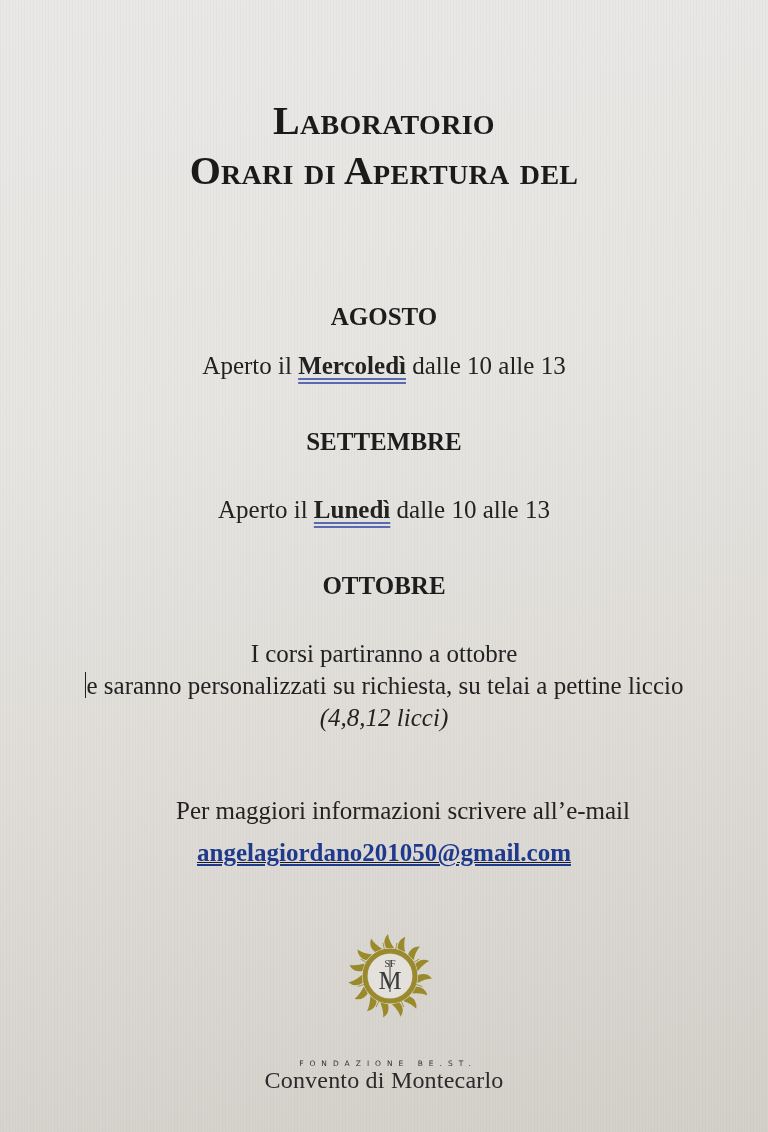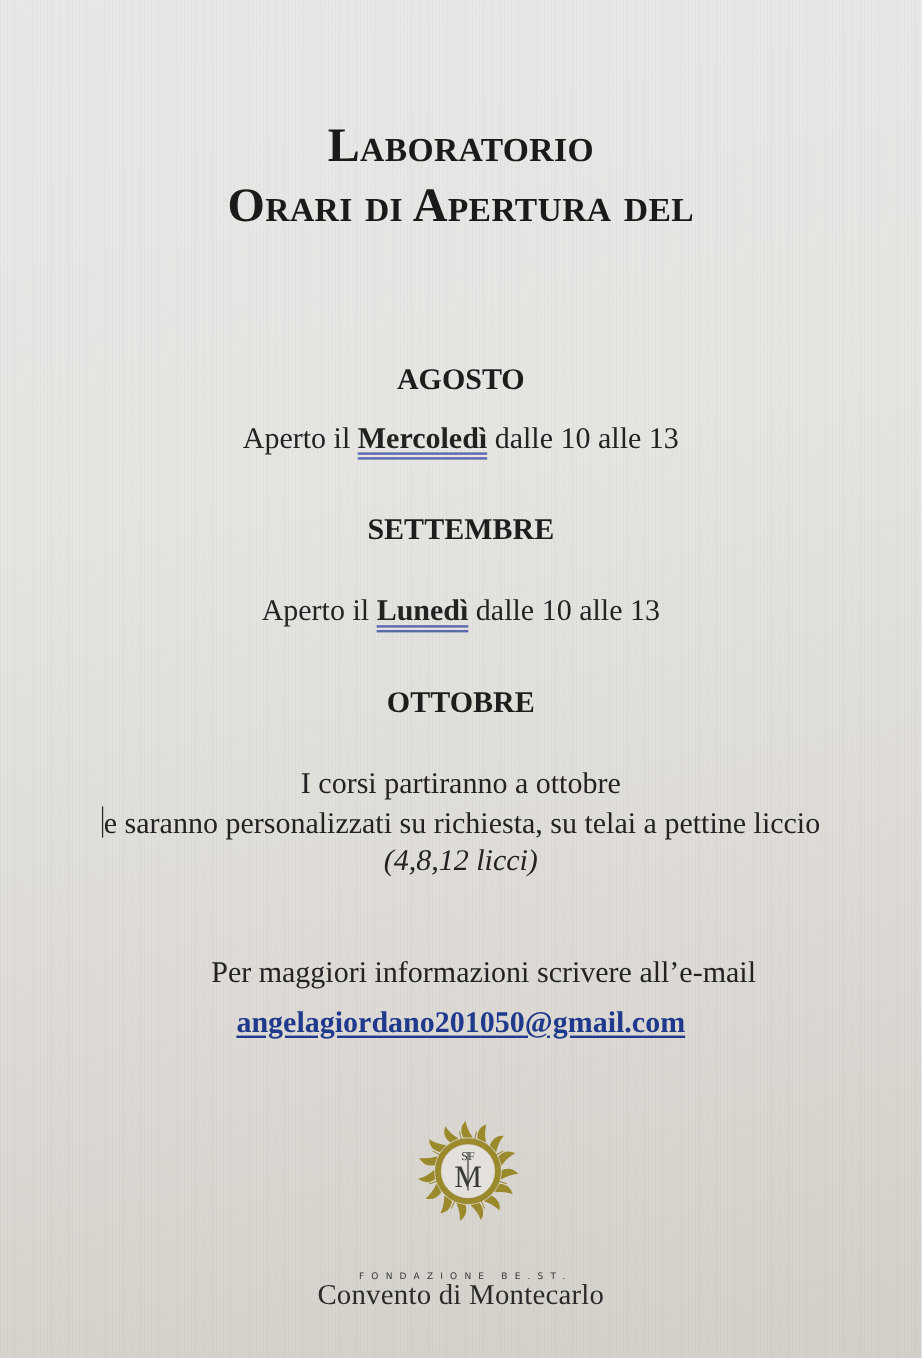--- a/index.html
+++ b/index.html
@@ -55,21 +55,21 @@
 </div>
 
 <div class="center heading" style="top:572px;">OTTOBRE</div>
 <div class="center body-text" style="top:620px;">I corsi partiranno a ottobre</div>
 <div class="center body-text" style="top:652px;">
   <span class="cursor"></span><span>e saranno personalizzati su richiesta, su telai a pettine liccio</span>
 </div>
 <div class="center body-text" style="top:684px;font-style:italic;">(4,8,12 licci)</div>
 
 <div class="center body-text" style="top:777px;padding-left:38px;">Per maggiori informazioni scrivere all’e-mail</div>
-<div class="center" style="top:839px;">
+<div class="center" style="top:839px;text-decoration:underline;">
   <span class="email">angelagiordano201050@gmail.com</span>
 </div>
 
 <div class="logo-wrap">
   <svg width="92" height="92" viewBox="0 0 92 92">
     <g fill="#9a8a2c" transform="translate(46,46)">
       <g id="ray">
         <path d="M-4,-28 Q-8,-36 -2,-42 Q-1,-35 4,-28 Z"></path>
       </g>
       <use href="#ray" transform="rotate(24)"></use>

